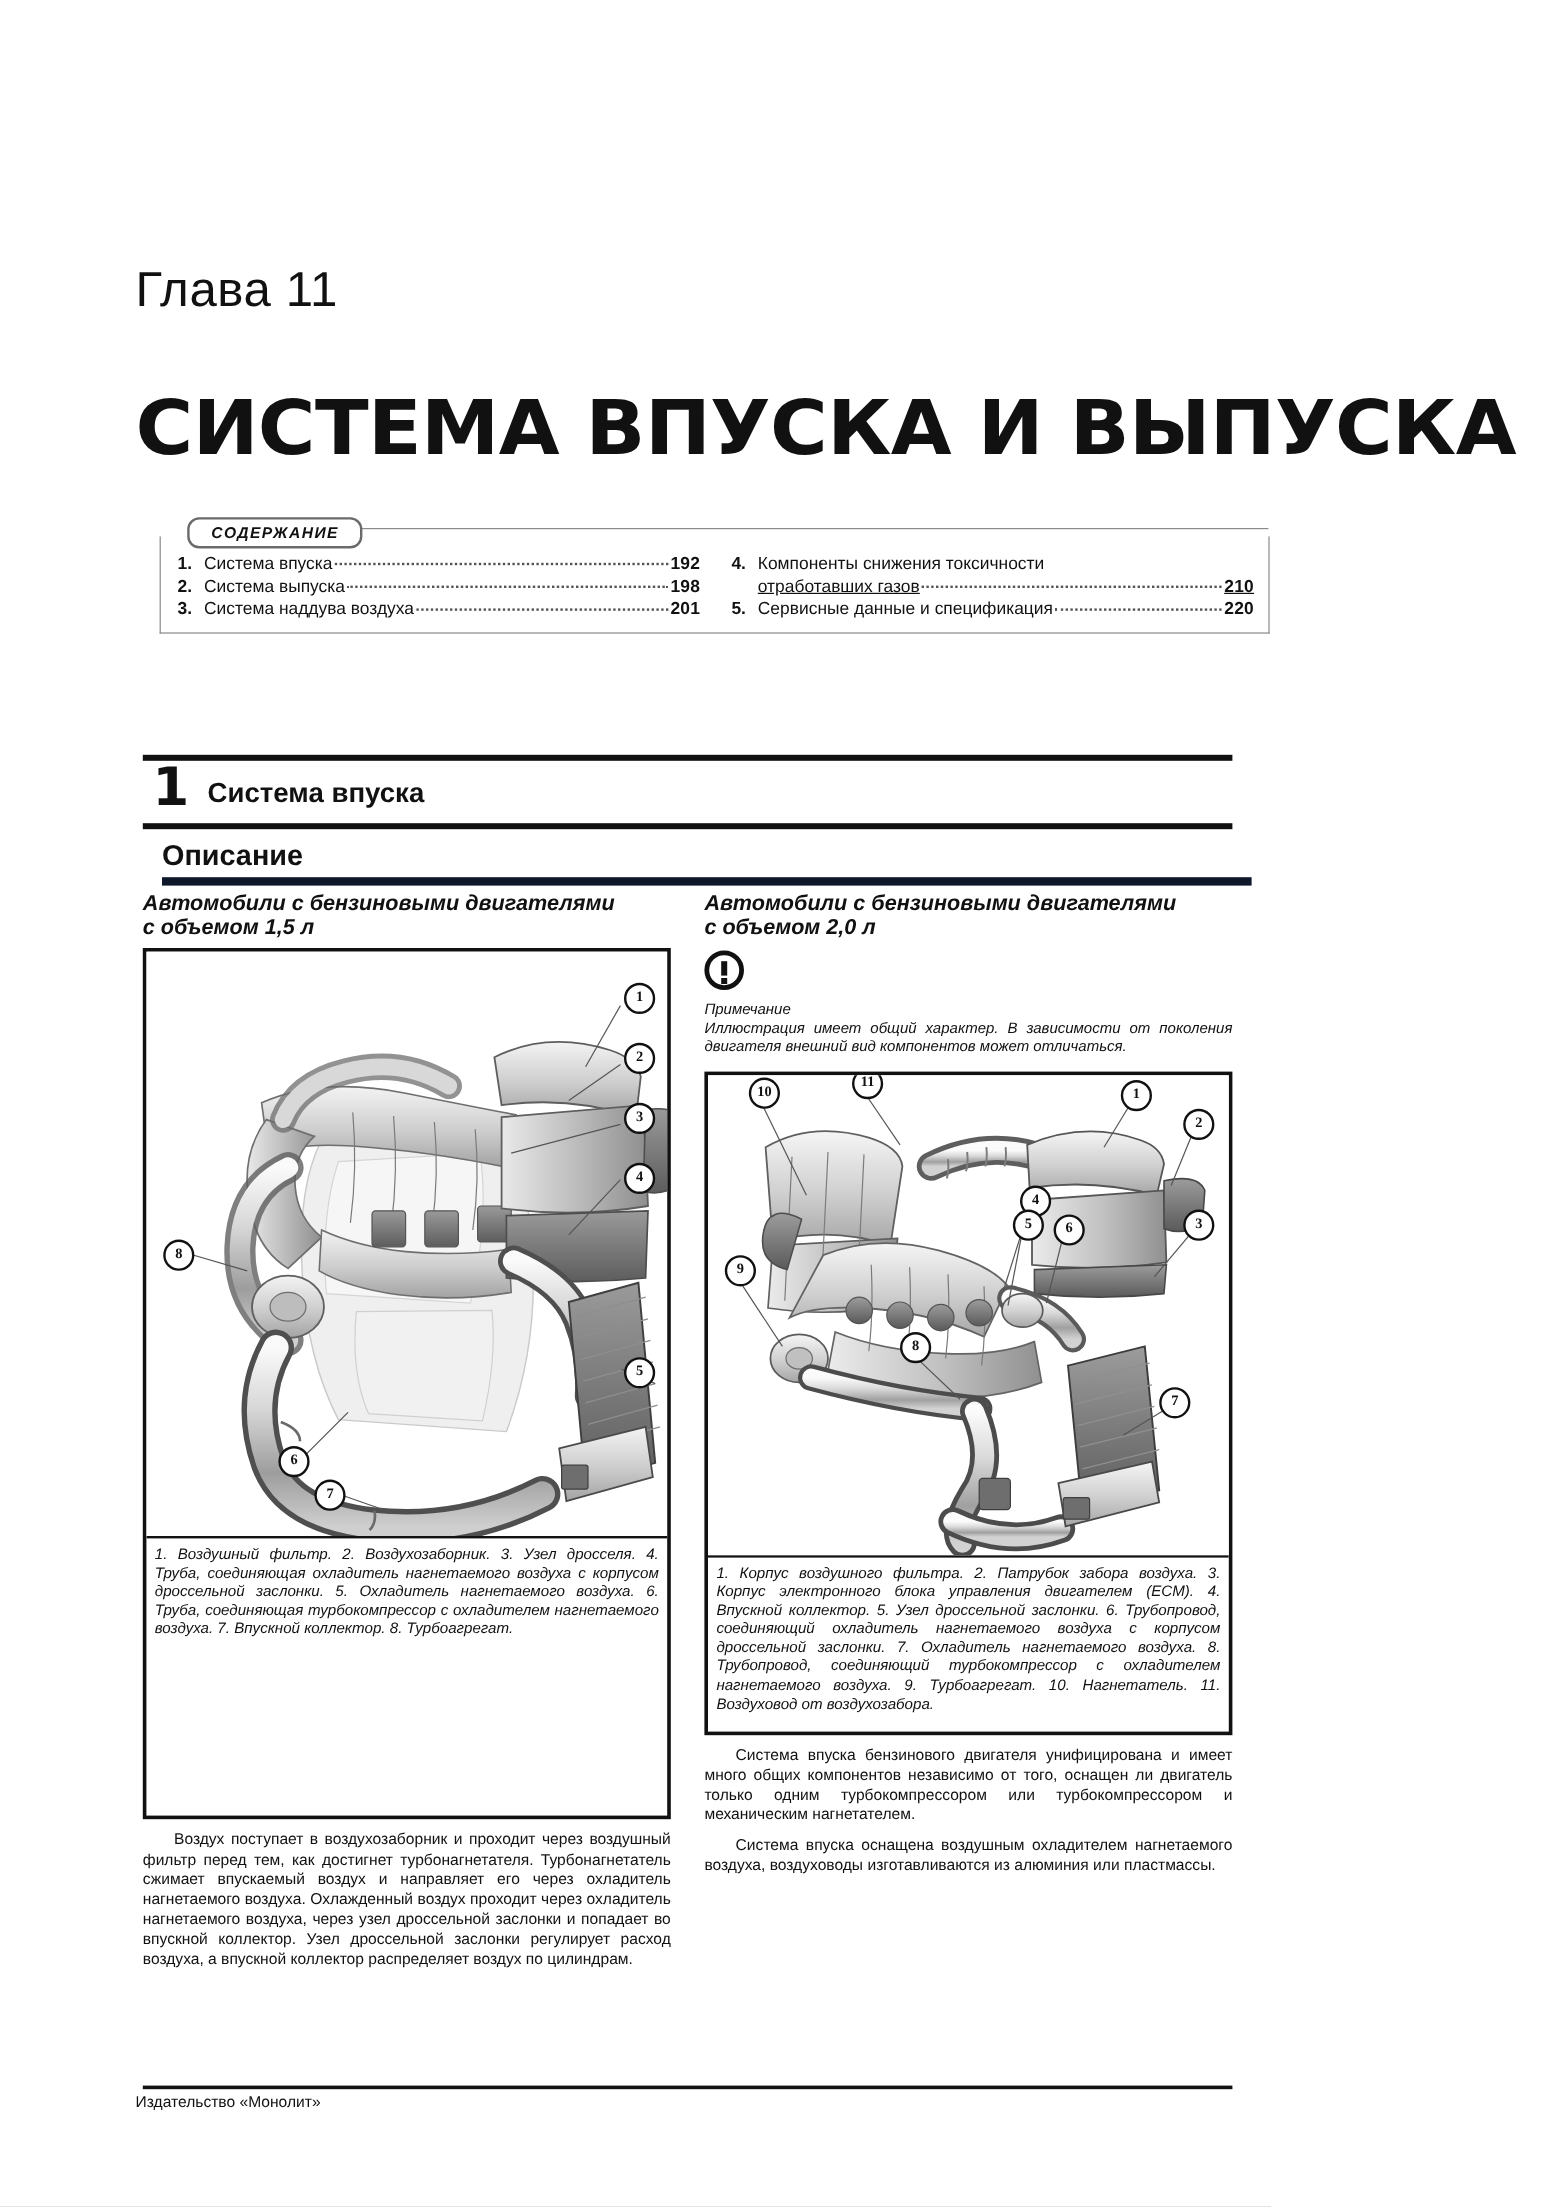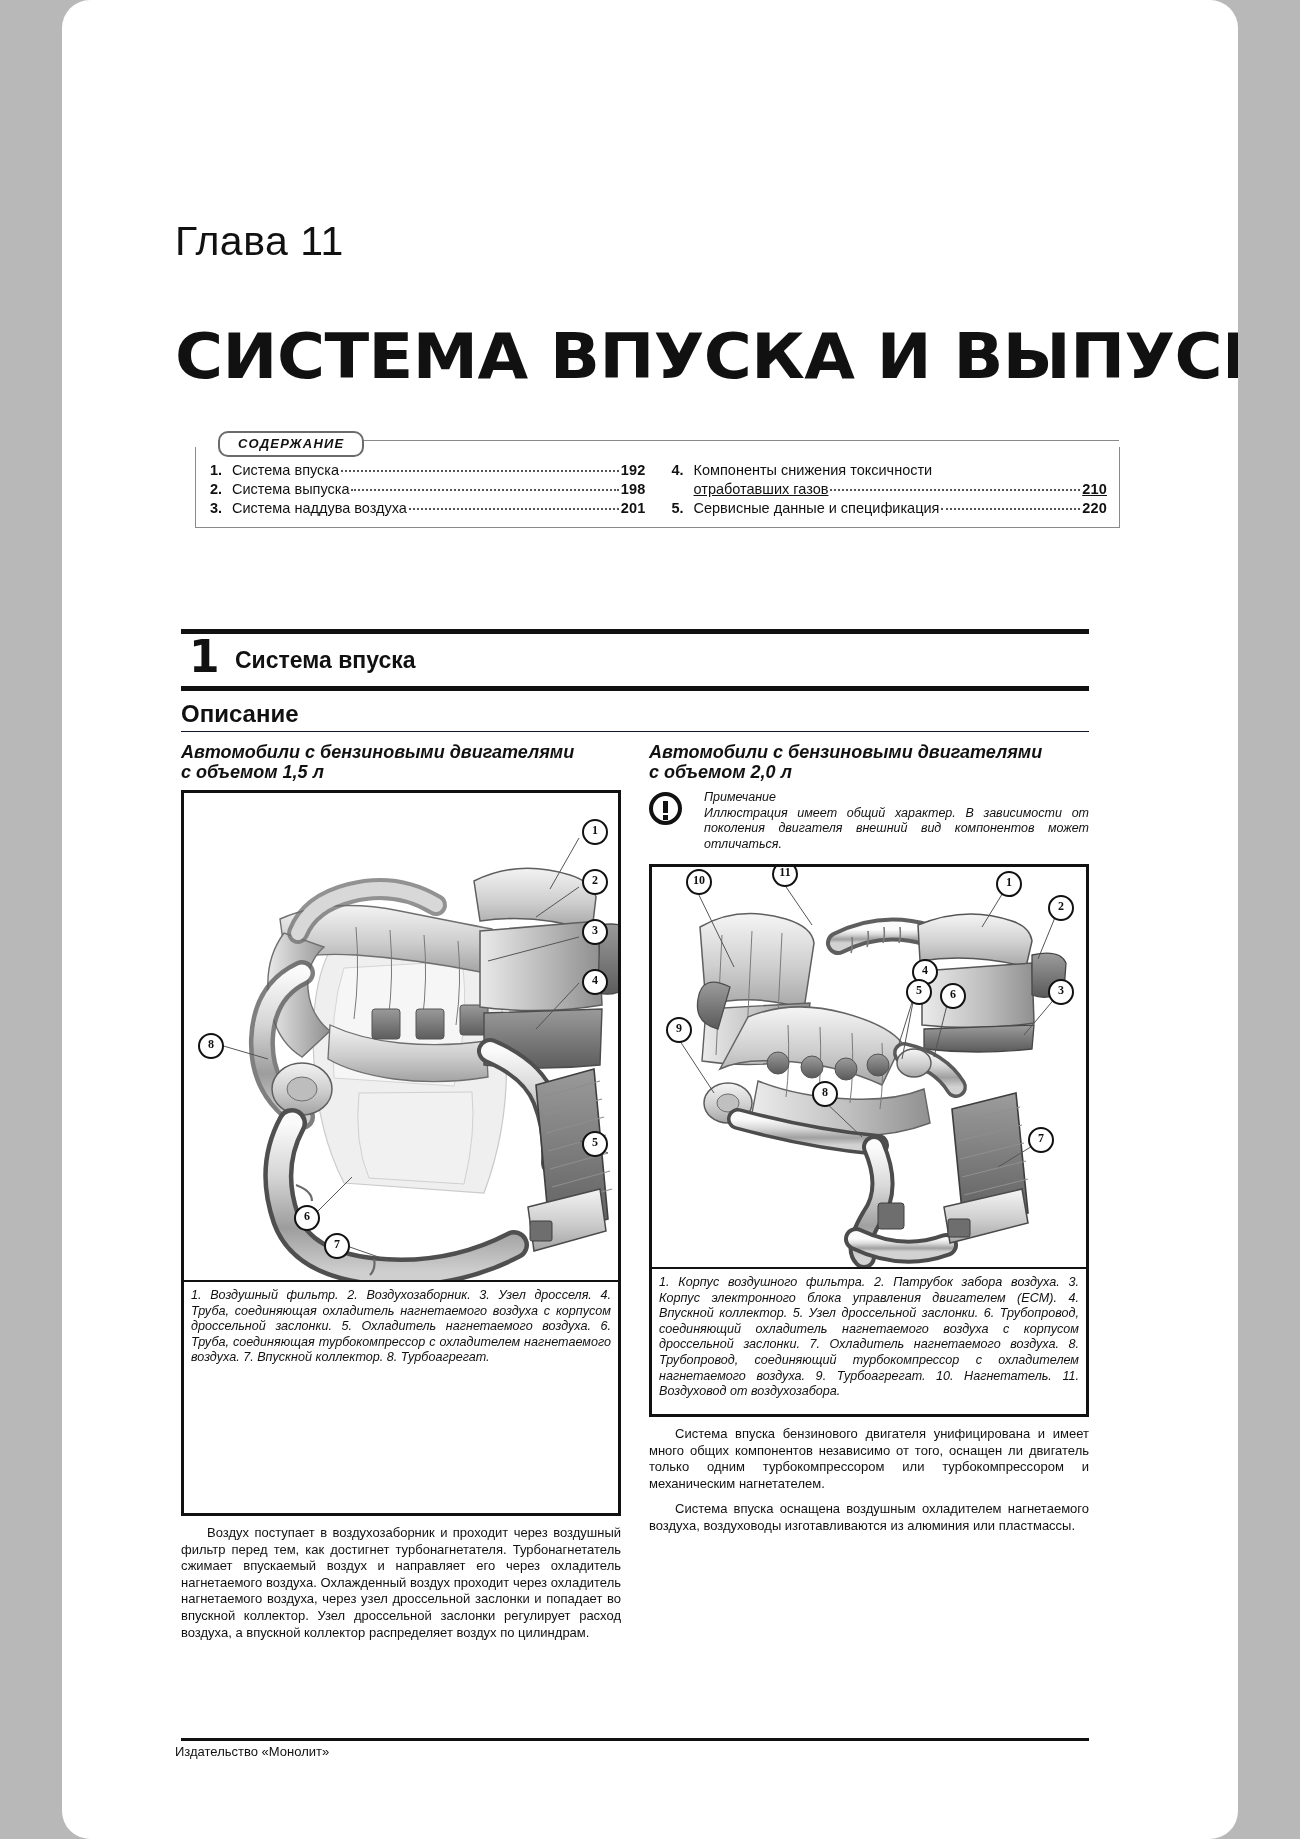--- a/index.html
+++ b/index.html
@@ -1,23 +1,22 @@
 <!DOCTYPE html>
 <html><head>
 <meta charset="utf-8">
 <style>
   html,body{margin:0;padding:0;background:#b8b8b8;}
   body{font-family:"Liberation Sans",sans-serif;}
   .page{
     position:relative;
-    width:1176px;height:1839px;
+    width:1300px;height:1839px;
     background:#fff;
     margin:0 auto;
     overflow:hidden;
-    border-radius:28px;
   }
   .sheet{
     position:absolute;
     left:113px; top:0; width:1020px; height:1839px;
   }
 
   
   .chapter-label{
     position:absolute; left:0; top:218px;
     font-size:41px; font-weight:400; letter-spacing:.5px;
@@ -87,40 +86,41 @@
     font-size:44px; font-weight:700; color:#111; line-height:52px;
     font-family:"DejaVu Sans","Liberation Sans",sans-serif;
   }
   .sec-name{
     position:absolute; left:54px; top:0;
     font-size:23px; font-weight:700; color:#111; line-height:52px;
   }
 
   
   .desc-h{
-    position:absolute; left:6px; top:700px; width:908px;
+    position:absolute; left:22px; top:700px; width:908px;
     font-size:24px; font-weight:700; color:#111;
     padding-bottom:3px;
-    border-bottom:1px solid #0f172a;
+    border-bottom:7px solid #0f172a;
   }
 
   
   .col{ position:absolute; top:742px; width:440px; }
   .col-left{ left:6px; }
   .col-right{ left:474px; }
 
   .sub-h{
     font-size:18px; font-weight:700; font-style:italic;
     color:#111; line-height:20px; margin:0 0 8px 0;
   }
 
   
   .note{
-    display:flex; gap:22px; align-items:flex-start;
+    display:flex; gap:9px; align-items:flex-start;
     margin:2px 0 12px 0;
+    flex-direction:column;
   }
   .note-ico{
     flex:none; width:33px; height:33px; border-radius:50%;
     border:4px solid #111; box-sizing:border-box;
     position:relative; margin-top:2px;
   }
   .note-ico::before{
     content:""; position:absolute; left:50%; top:5px;
     margin-left:-2.5px; width:5px; height:12px; background:#111;
   }

